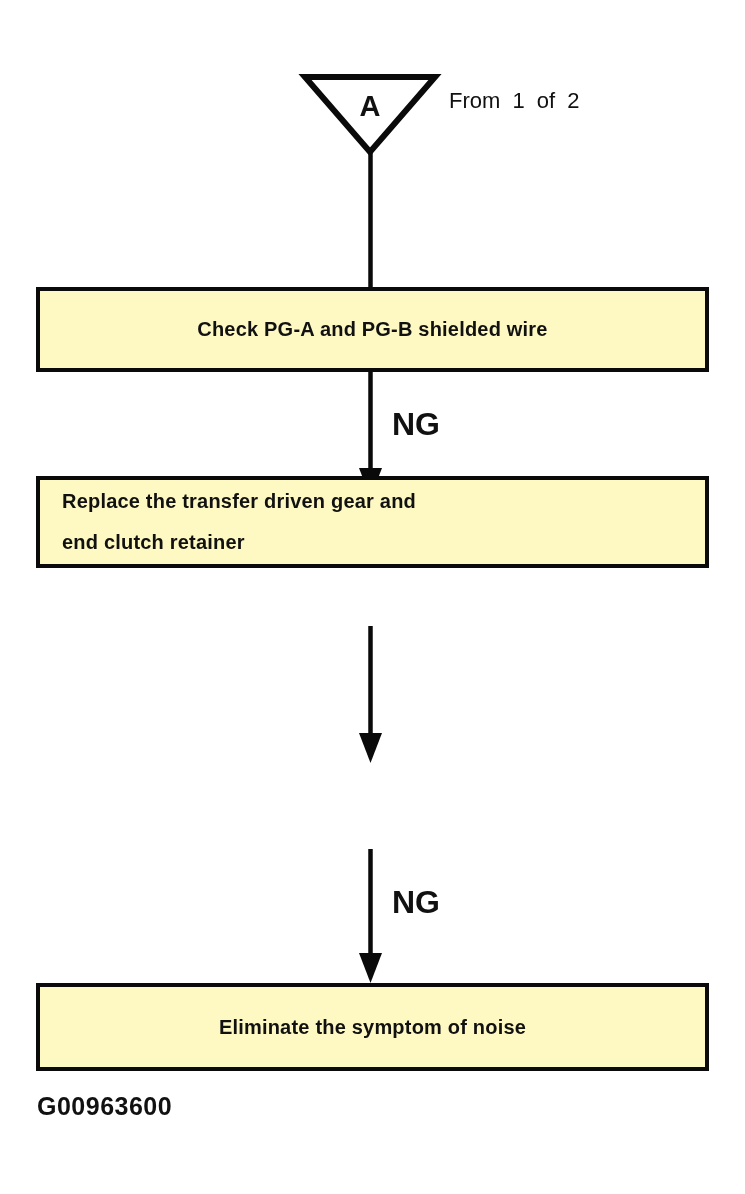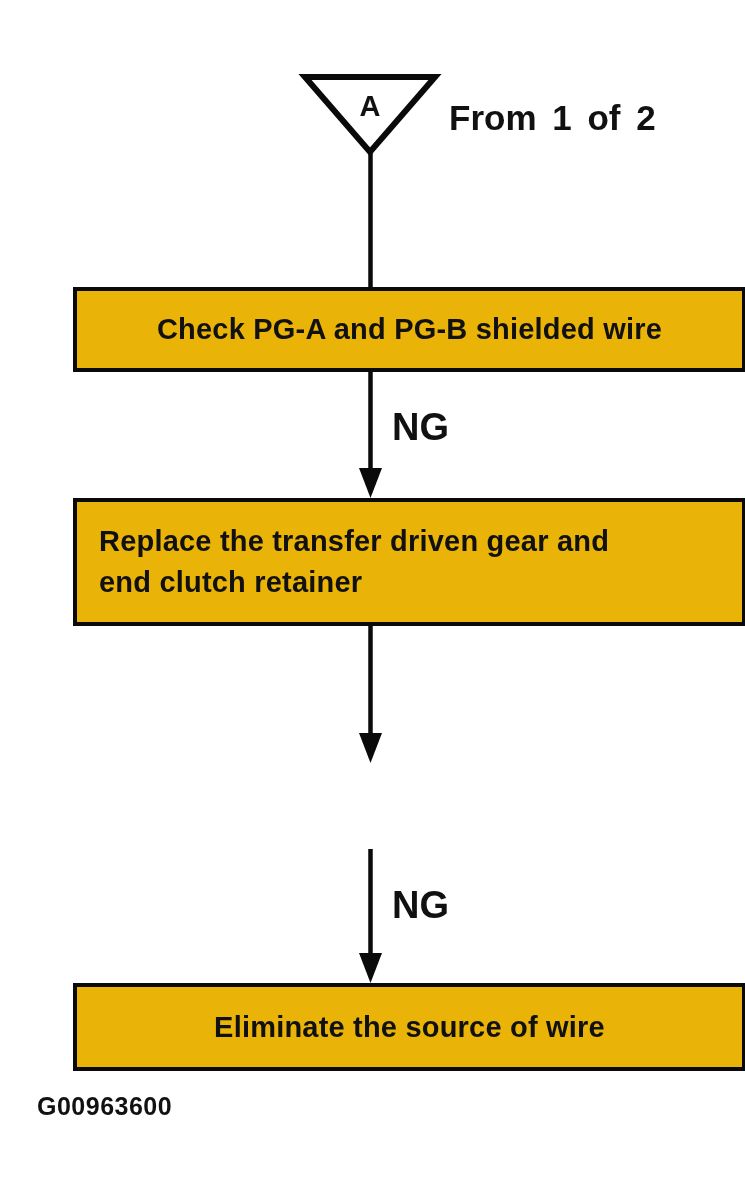--- a/index.html
+++ b/index.html
@@ -22,65 +22,64 @@
     top: 0;
     width: 745px;
     height: 1194px;
   }
   .flow-box {
     position: absolute;
     left: 36px;
     width: 673px;
     border: 4px solid #0a0a0a;
     box-sizing: border-box;
-    background: #eab308;
+    background: #fef9c3;
     display: flex;
     align-items: center;
     justify-content: center;
-    font-size: 29px;
+    font-size: 20px;
     font-weight: 600;
     letter-spacing: 0.2px;
     text-align: center;
-    margin-left: 37px;
   }
   .flow-box.left-align {
     justify-content: flex-start;
     text-align: left;
     padding-left: 22px;
     padding-right: 12px;
     white-space: pre-line;
     line-height: 41px;
   }
   #box-1 { top: 287px; height: 85px; }
-  #box-2 { top: 498px; height: 128px; }
+  #box-2 { top: 476px; height: 92px; }
   #box-3 { top: 763px; height: 86px; }
   #box-4 { top: 983px; height: 88px; }
   .edge-label {
     position: absolute;
     left: 392px;
-    font-size: 38px;
+    font-size: 32px;
     font-weight: 600;
   }
   #edge-label-1 { top: 406px; }
   #edge-label-2 { top: 884px; }
   .connector-letter {
     position: absolute;
     left: 340px;
     top: 90px;
     width: 60px;
     text-align: center;
     font-size: 29px;
     font-weight: 600;
   }
   .connector-caption {
     position: absolute;
     left: 449px;
-    top: 98px;
-    font-size: 35px;
-    font-weight: 700;
+    top: 88px;
+    font-size: 22px;
+    font-weight: 400;
     word-spacing: 6px;
   }
   .figure-id {
     position: absolute;
     left: 37px;
     top: 1092px;
     font-size: 25px;
     font-weight: 600;
     letter-spacing: 0.5px;
   }
@@ -113,17 +112,17 @@
   <div class="flow-box" id="box-1">Check PG-A and PG-B shielded wire</div>
 
   <div class="edge-label" id="edge-label-1">NG</div>
 
   <div class="flow-box left-align" id="box-2">Replace the transfer driven gear and
 end clutch retainer</div>
 
 
   <div class="edge-label" id="edge-label-2">NG</div>
 
-  <div class="flow-box" id="box-4">Eliminate the source of wire</div>
+  <div class="flow-box" id="box-4">Eliminate the symptom of noise</div>
 
   <div class="figure-id">G00963600</div>
 
 </div>
 
 </body></html>

